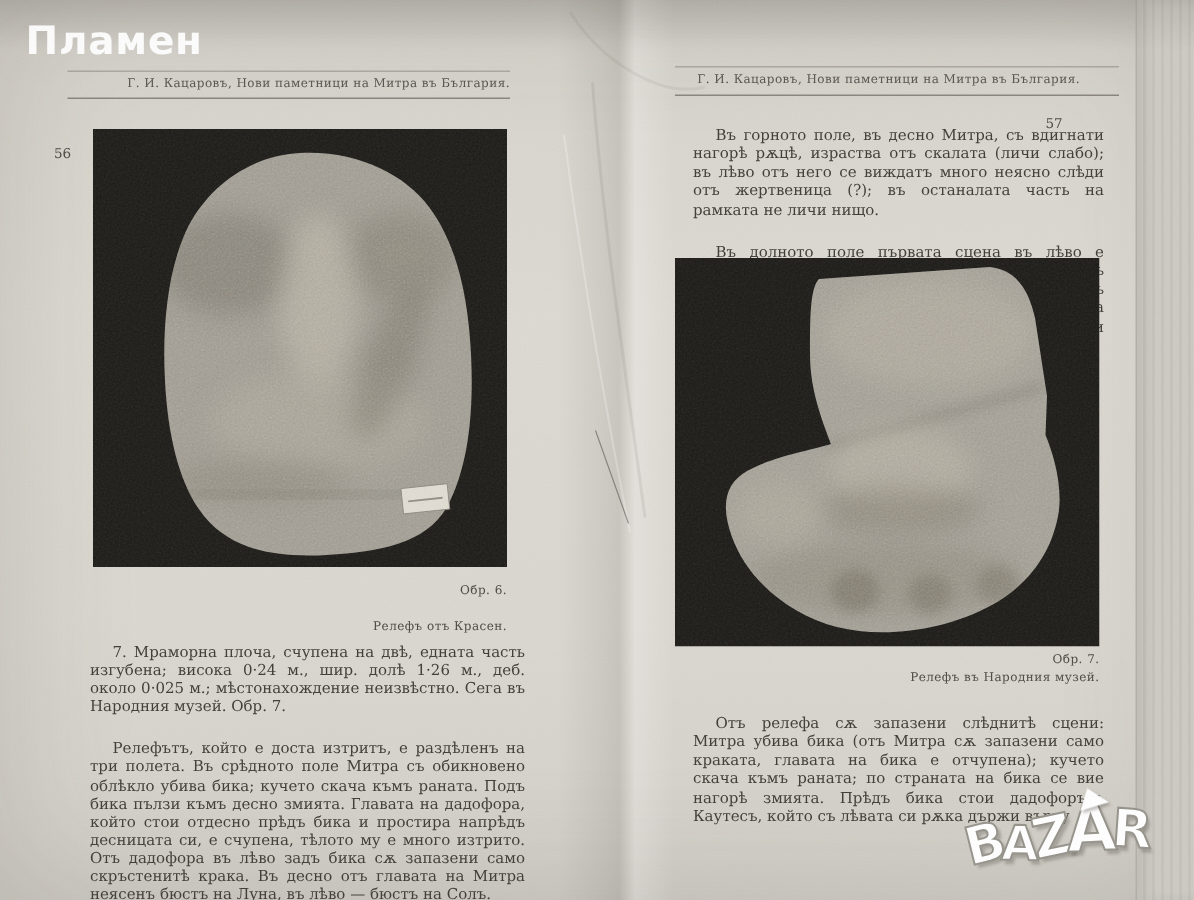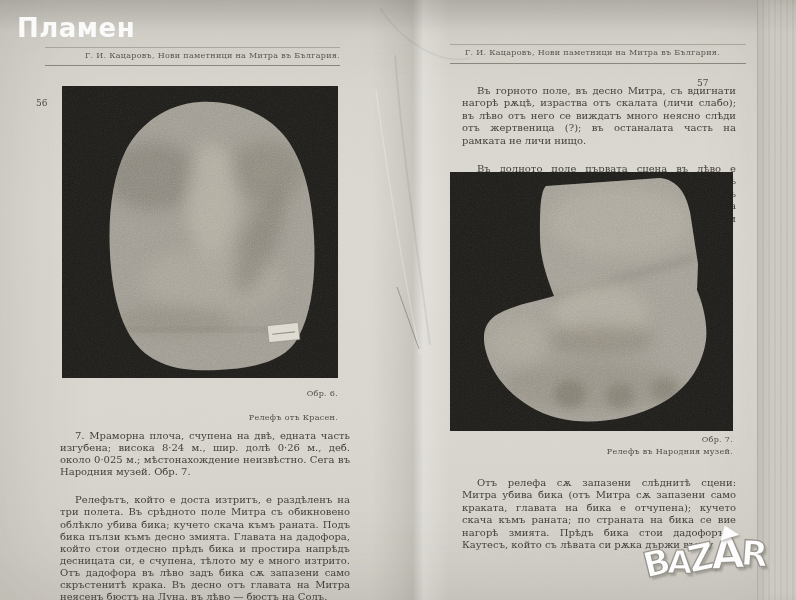--- a/index.html
+++ b/index.html
@@ -110,21 +110,21 @@
       <g transform="rotate(-6 222 246)">
         <rect x="206" y="238" width="31" height="17" fill="#e2ded4" stroke="#8a867c" stroke-width=".6"></rect>
         <line x1="210" y1="247" x2="233" y2="247" stroke="#6f6b61" stroke-width="1.2" opacity=".7"></line>
       </g>
       <rect width="276" height="292" filter="url(#grainF)" opacity=".10"></rect>
     </svg>
     <div class="caption" style="left:62px;top:388px;width:276px;">Обр. 6.</div>
     <div class="caption" style="left:62px;top:400px;width:276px;margin-top:12px;">Релефъ отъ Красен.</div>
 
     <div id="lp-text" class="text-block">
-      <p>7. Мраморна плоча, счупена на двѣ, едната часть изгубена; висока 8·24 м., шир. долѣ 0·26 м., деб. около 0·025 м.; мѣстонахождение неизвѣстно. Сега въ Народния музей. Обр. 7.</p>
+      <p>7. Мраморна плоча, счупена на двѣ, едната часть изгубена; висока 0·24 м., шир. долѣ 1·26 м., деб. около 0·025 м.; мѣстонахождение неизвѣстно. Сега въ Народния музей. Обр. 7.</p>
       <p>Релефътъ, който е доста изтритъ, е раздѣленъ на три полета. Въ срѣдното поле Митра съ обикновено облѣкло убива бика; кучето скача къмъ раната. Подъ бика пълзи къмъ десно змията. Главата на дадофора, който стои отдесно прѣдъ бика и простира напрѣдъ десницата си, е счупена, тѣлото му е много изтрито. Отъ дадофора въ лѣво задъ бика сѫ запазени само скръстенитѣ крака. Въ десно отъ главата на Митра неясенъ бюстъ на Луна, въ лѣво — бюстъ на Солъ.</p>
     </div>
   </div>
 
   <div>
     <div class="rule faint" style="left:450px;top:44px;width:296px;"></div>
     <div class="running-head" style="left:450px;top:48px;width:270px;">Г. И. Кацаровъ, Нови паметници на Митра въ България.</div>
     <div class="page-num" style="left:697px;top:47px;margin-top:31px;">57</div>
     <div class="rule" style="left:450px;top:63px;width:296px;"></div>
 

